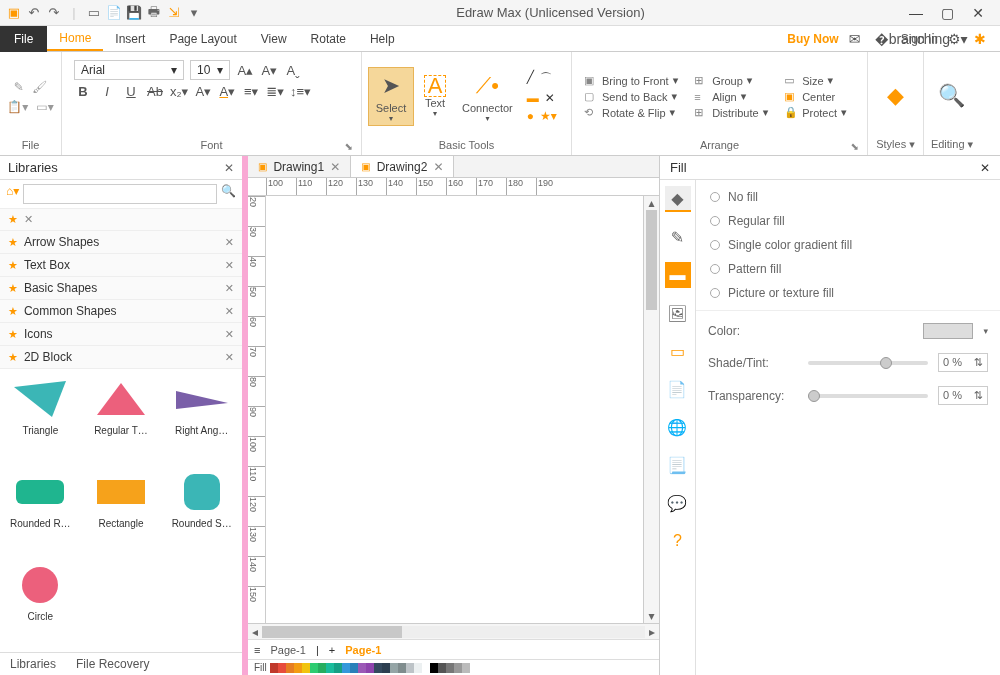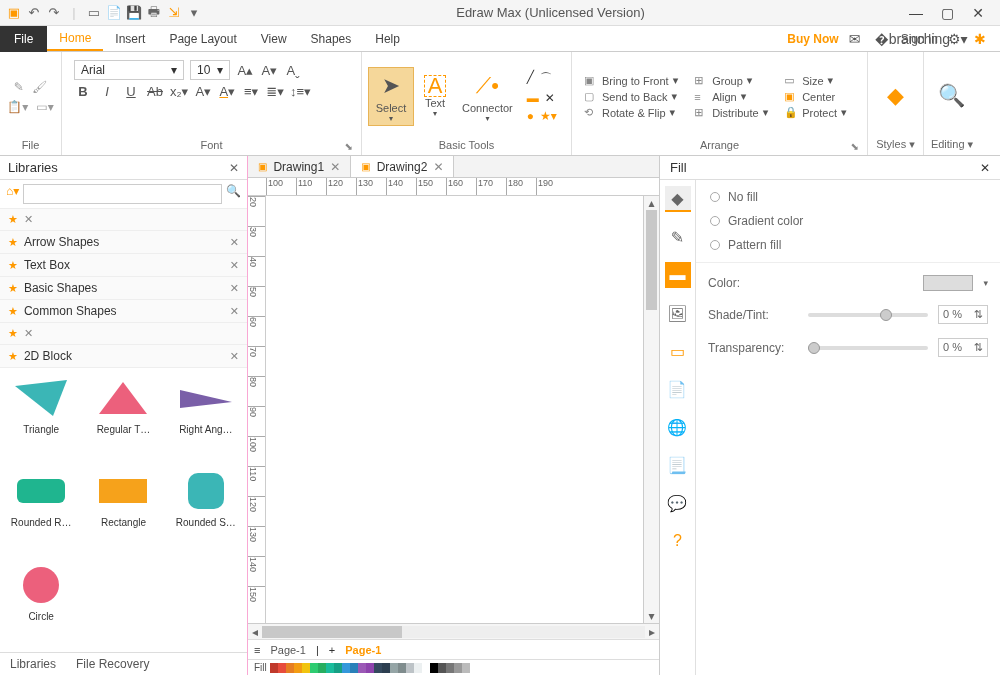--- a/index.html
+++ b/index.html
@@ -40,21 +40,21 @@
 .font-icons span { width: 18px; text-align: center; cursor: pointer; font-size: 13px; }
 
 .arrange-col { display: flex; flex-direction: column; gap: 3px; font-size: 11px; color: #555; }
 .arrange-item { display: flex; gap: 4px; align-items: center; cursor: pointer; white-space: nowrap; }
 .arrange-item .ai-ico { width: 14px; color: #888; }
 
 
 .main { display: flex; height: calc(675px - 26px - 26px - 104px); }
 
 
-.libs { width: 248px; border-right: 1px solid #f9a8d4; display: flex; flex-direction: column; }
+.libs { width: 248px; border-right: 6px solid #f9a8d4; display: flex; flex-direction: column; }
 .libs-header { display: flex; align-items: center; padding: 4px 8px; border-bottom: 1px solid #ddd; }
 .libs-header .title { flex: 1; font-size: 13px; color: #333; }
 .libs-header .close { color: #666; cursor: pointer; }
 .libs-search { display: flex; padding: 4px 6px; gap: 4px; border-bottom: 1px solid #eee; }
 .libs-search input { flex: 1; border: 1px solid #ccc; padding: 2px 4px; font-size: 12px; }
 .libs-cat { display: flex; align-items: center; padding: 4px 8px; border-bottom: 1px solid #eee; background: #fafafa; cursor: pointer; }
 .libs-cat .star { color: #f90; margin-right: 6px; font-size: 11px; }
 .libs-cat .name { flex: 1; font-size: 12px; color: #333; }
 .libs-cat .x { color: #888; font-size: 11px; }
 .shapes-grid { flex: 1; display: grid; grid-template-columns: repeat(3, 1fr); gap: 12px; padding: 8px 6px; overflow: hidden; }
@@ -130,21 +130,21 @@
     <span>✕</span>
   </div>
 </div>
 
 <div class="menubar">
   <div class="file-menu">File</div>
   <div class="tab active">Home</div>
   <div class="tab">Insert</div>
   <div class="tab">Page Layout</div>
   <div class="tab">View</div>
-  <div class="tab">Shapes</div>
+  <div class="tab">Rotate</div>
   <div class="tab">Help</div>
   <div class="right">
     <span class="buynow">Buy Now</span>
     <span class="icon-sm">✉</span>
     <span class="icon-sm">�branching</span>
     <span style="color:#555">Sign In</span>
     <span class="icon-sm">⚙▾</span>
     <span class="icon-sm" style="color:#f90">✱</span>
   </div>
 </div>
@@ -307,20 +307,21 @@
           <span class="name">Basic Shapes</span>
           <span class="x">✕</span>
         </div>
         <div class="libs-cat">
           <span class="star">★</span>
           <span class="name">Common Shapes</span>
           <span class="x">✕</span>
         </div>
         <div class="libs-cat">
           <span class="star">★</span>
+          <span class="name">Icons</span>
           <span class="x">✕</span>
         </div>
         <div class="libs-cat">
           <span class="star">★</span>
           <span class="name">2D Block</span>
           <span class="x">✕</span>
         </div>
       </div>
     <div class="shapes-grid" id="shapes-grid">
         <div class="shape-cell">
@@ -503,25 +504,33 @@
           <div class="ft" style="color:#f90">?</div>
         </div>
         <div style="flex:1">
           <div class="fill-options" id="fill-opts">
               <div class="fill-opt">
                 <span class="radio"></span>
                 <span>No fill</span>
               </div>
               <div class="fill-opt">
                 <span class="radio"></span>
-                <span>Gradient color</span>
+                <span>Regular fill</span>
+              </div>
+              <div class="fill-opt">
+                <span class="radio"></span>
+                <span>Single color gradient fill</span>
               </div>
               <div class="fill-opt">
                 <span class="radio"></span>
                 <span>Pattern fill</span>
+              </div>
+              <div class="fill-opt">
+                <span class="radio"></span>
+                <span>Picture or texture fill</span>
               </div>
             </div>
           <div class="fill-controls">
             <div class="fc-row">
               <span class="lbl">Color:</span>
               <div style="flex:1"></div>
               <div class="color-sw"></div>
                 <span style="font-size:9px">▾</span>
             </div>
             <div class="fc-row">

